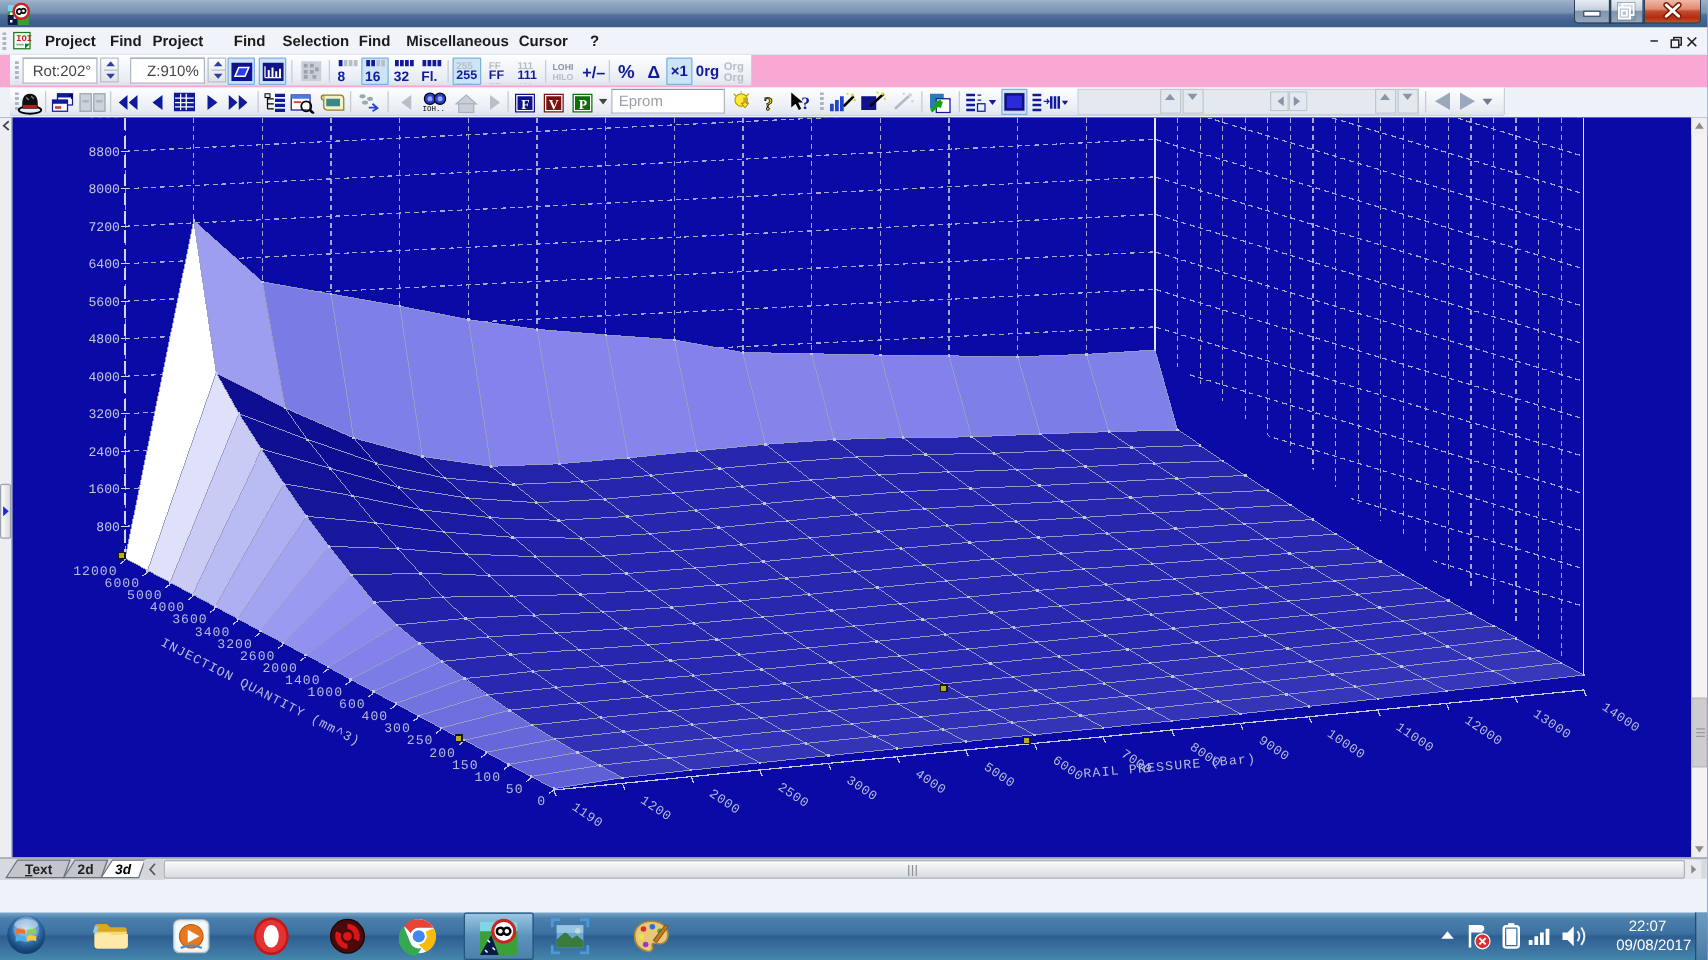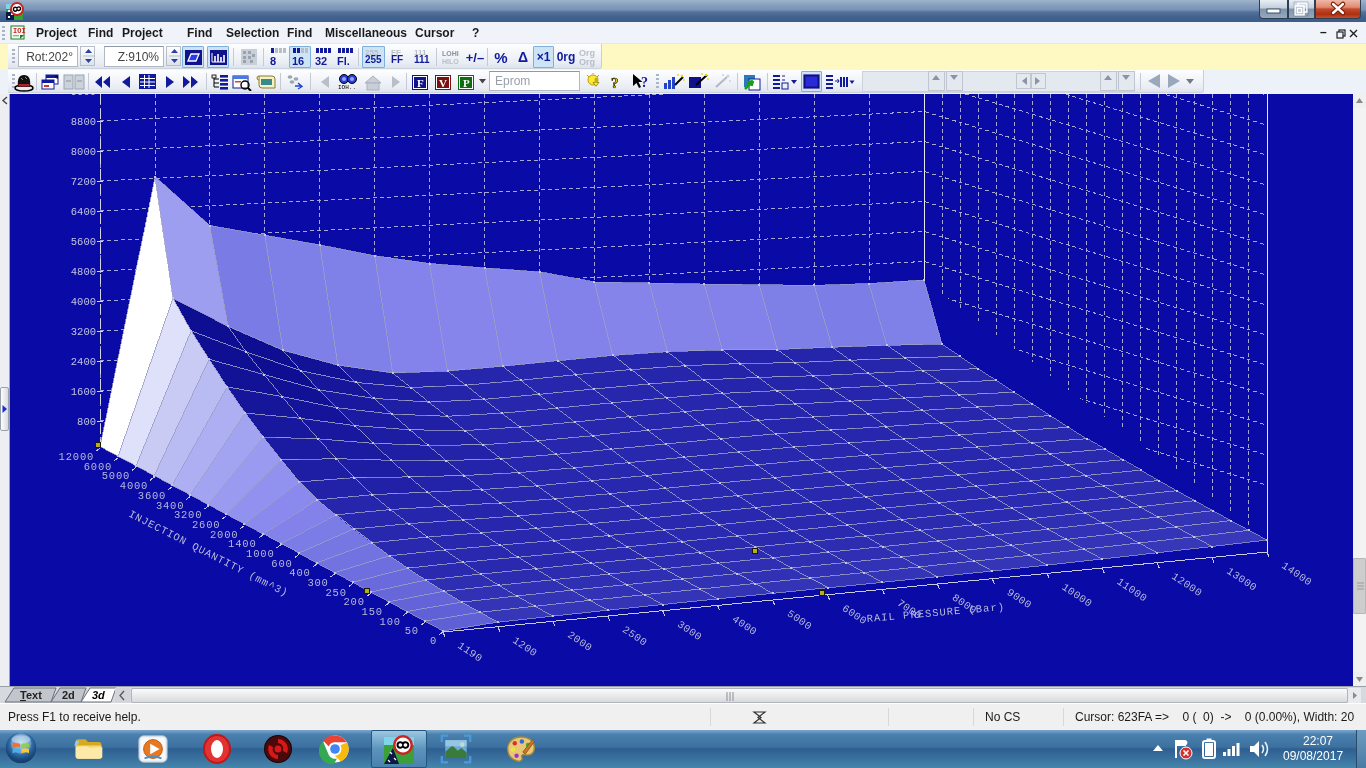--- a/index.html
+++ b/index.html
@@ -7,21 +7,21 @@
 
 #title { left:0; top:0; width:1366px; height:22px;
   background:linear-gradient(#9fb4cc 0%,#8ba3c0 18%,#7792b3 45%,#54719a 55%,#41618e 78%,#3c5c8a 100%); }
 #title .txt { position:absolute; left:29px; top:4px; font-size:12px; color:#111; white-space:nowrap; }
 .capbtn { position:absolute; top:0; height:19px; border:1px solid #2d3f55; border-top:none;
   background:linear-gradient(#e8eef5 0%,#c3cedb 45%,#8094ab 50%,#97a8bc 100%); }
 
 #menu { left:0; top:22px; width:1366px; height:22px; background:#f0f3fa; border-bottom:1px solid #e2e6ee; }
 .mi { position:absolute; top:4px; font-size:12px; color:#1a1a1a;font-weight:bold; }
 
-#tb2 { left:0; top:44px; width:1366px; height:26px; background:#fef9c3; }
+#tb2 { left:0; top:44px; width:1366px; height:26px; background:#f9a8d4; }
 #tb3 { left:0; top:70px; width:1366px; height:24px; background:#edf1f8; }
 .tbpanel { position:absolute; top:0; background:linear-gradient(#fdfeff,#e9edf4 80%,#dde3ec); border-right:1px solid #c9cfd9; border-bottom:1px solid #cdd3dc; border-radius:0 0 3px 0; }
 .grip { position:absolute; width:3px; background:repeating-linear-gradient(#aab4c2 0 2px, transparent 2px 4px); }
 .sunken { position:absolute; background:#fff; border:1px solid #b0b8c4; border-top-color:#8e99a8; color:#444; font-size:12px; text-align:right; }
 .spin { position:absolute; width:15px; height:20px; background:linear-gradient(#fefefe,#dde3ea); border:1px solid #b6bec9; }
 .spin svg { position:absolute; left:2px; }
 .tbtn { position:absolute; display:flex; align-items:center; justify-content:center; }
 .chk { background:#cde4f7; border:1px solid #7fb0dd; border-radius:1px; }
 .sep { position:absolute; width:1px; background:#c4cbd5; }
 .it { font-weight:bold; color:#101a9a; font-family:"Liberation Sans",sans-serif; }
@@ -1024,32 +1024,20 @@
  <svg class="abs" style="left:594px;top:3px" width="12" height="9">
           <g stroke="#8a9098">
             <path d="M1 0 V9 M4 0 V9 M7 0 V9"></path>
           </g>
         </svg>
       </div>
 <div class="abs" style="left:1348px;top:1px;width:13px;height:15px;background:#e8eaee"><svg width="13" height="15">
           <path d="M5 4 L9 7.5 L5 11 Z" fill="#8a8a8a"></path>
         </svg></div>
 </div>
-    <div id="status" class="abs">
-<span class="abs" style="left:8px;top:6px">Press F1 to receive help.</span>
-<div class="sseg" style="left:710px"></div>
-<svg class="abs" style="left:752px;top:6px" width="16" height="15">
-        <path d="M2 2 H13 L6 7.5 L13 13 H2 L9 7.5 Z" fill="none" stroke="#333" stroke-width="1.2"></path>
-      </svg>
-<div class="sseg" style="left:888px"></div>
-<div class="sseg" style="left:973px"></div>
-<span class="abs" style="left:985px;top:6px">No CS</span>
-<div class="sseg" style="left:1063px"></div>
-<span class="abs" style="left:1075px;top:6px">Cursor: 623FA =&gt;&nbsp;&nbsp;&nbsp; 0 (&nbsp; 0)&nbsp; -&gt;&nbsp;&nbsp;&nbsp; 0 (0.00%), Width: 20</span>
-</div>
     <div id="task" class="abs">
       <svg class="ticon" style="left:5px;top:2px" width="34" height="34" viewBox="0 0 34 34">
 <defs>
           <radialGradient id="orbg" cx="50%" cy="35%" r="65%">
             <stop offset="0%" stop-color="#9fd4f5"></stop>
             <stop offset="45%" stop-color="#3f84c4"></stop>
             <stop offset="80%" stop-color="#1b4a7e"></stop>
             <stop offset="100%" stop-color="#123a66"></stop>
           </radialGradient>
         </defs>
@@ -1150,15 +1138,15 @@
           <rect x="5.5" y="9" width="3" height="7"></rect>
           <rect x="10" y="6" width="3" height="10"></rect>
           <rect x="14.5" y="3" width="3" height="13"></rect>
         </g>
       </svg>
 <svg class="abs" style="left:1248px;top:9px" width="22" height="20" viewBox="0 0 22 20">
         <path d="M2 7 H6 L11 2 V18 L6 13 H2 Z" fill="#fff"></path>
         <path d="M14 6 q3 4 0 8 M17 3 q5 7 0 14" stroke="#fff" stroke-width="1.6" fill="none" opacity="0.9"></path>
       </svg>
 <div class="abs" style="left:1283px;top:4px;width:70px;text-align:center;font-size:12px;color:#fff">22:07</div>
-<div class="abs" style="left:1283px;top:19px;width:70px;text-align:left;font-size:12px;color:#fff">09/08/2017</div>
+<div class="abs" style="left:1283px;top:19px;width:70px;text-align:right;font-size:12px;color:#fff">09/08/2017</div>
 <div class="abs" style="left:1356px;top:0;width:10px;height:38px;background:linear-gradient(#6d9cc0,#4a7ba3);border-left:1px solid #2a4a68"></div>
     </div>
   </div>
 </body></html>

